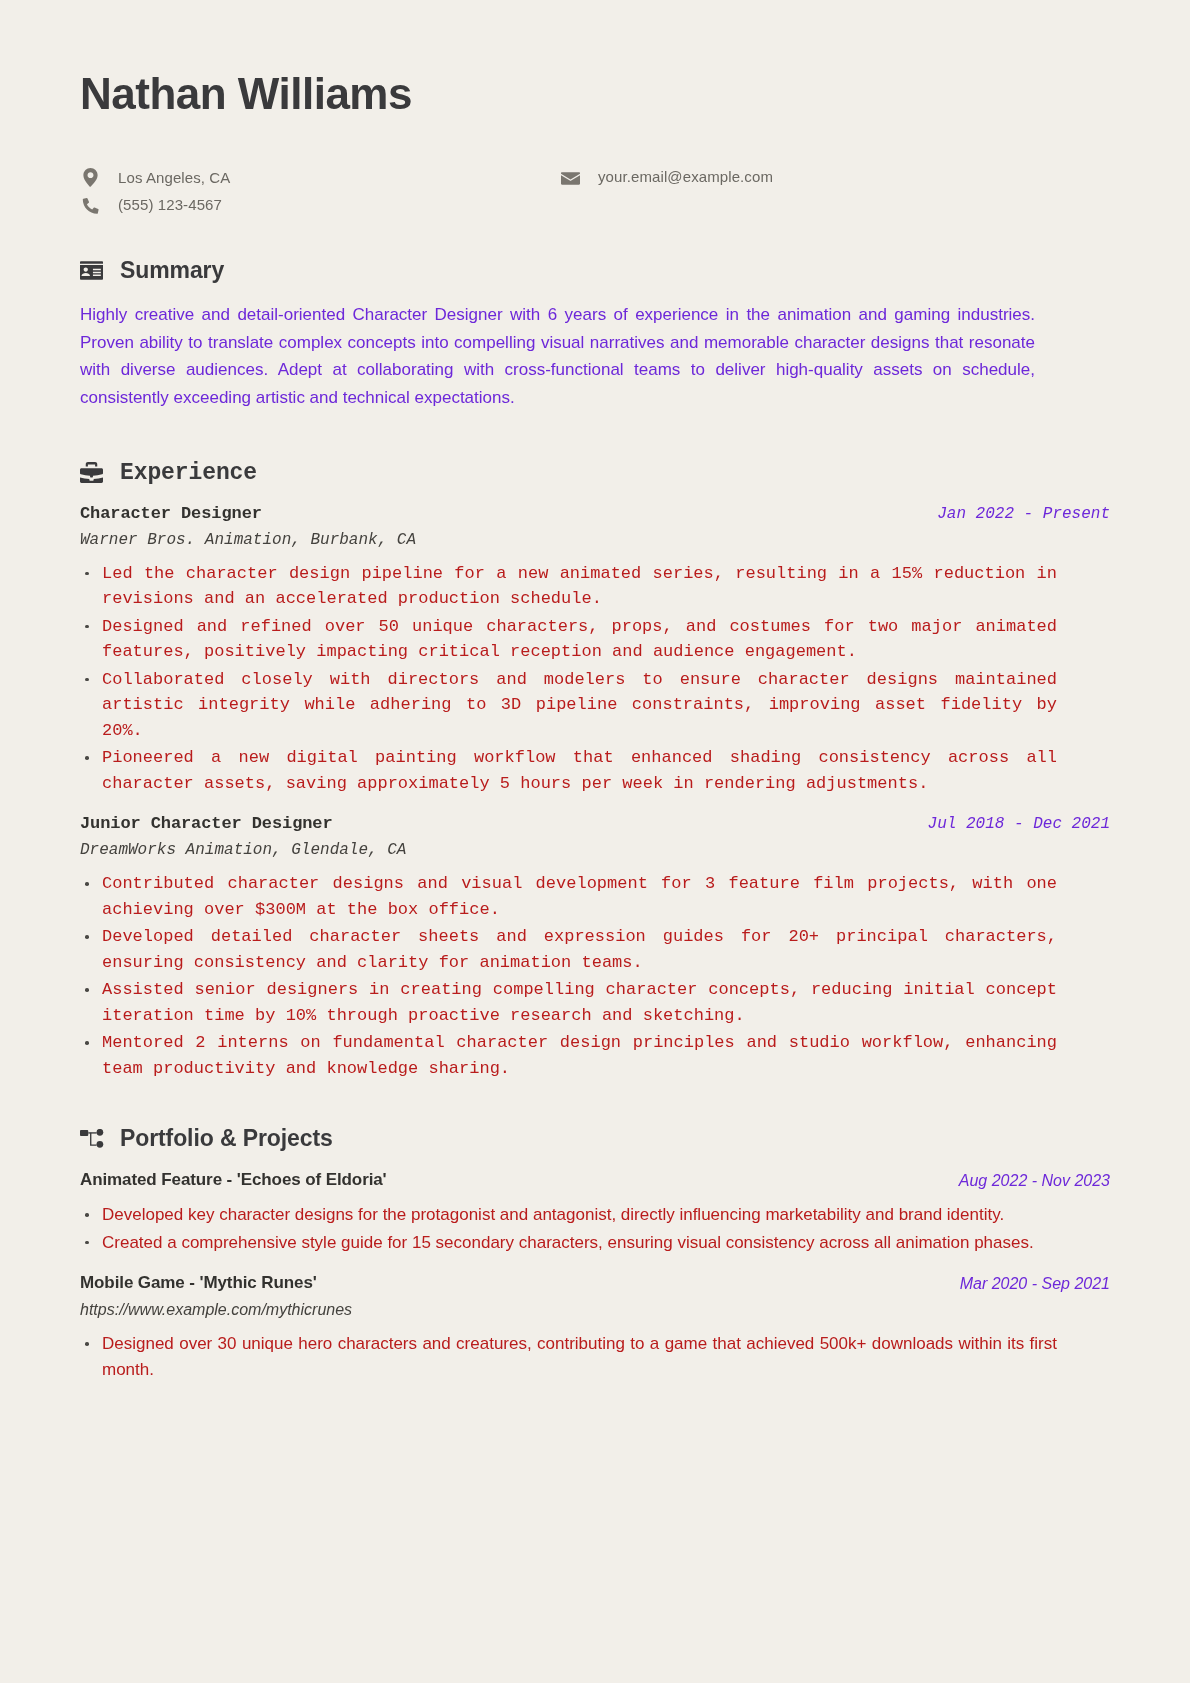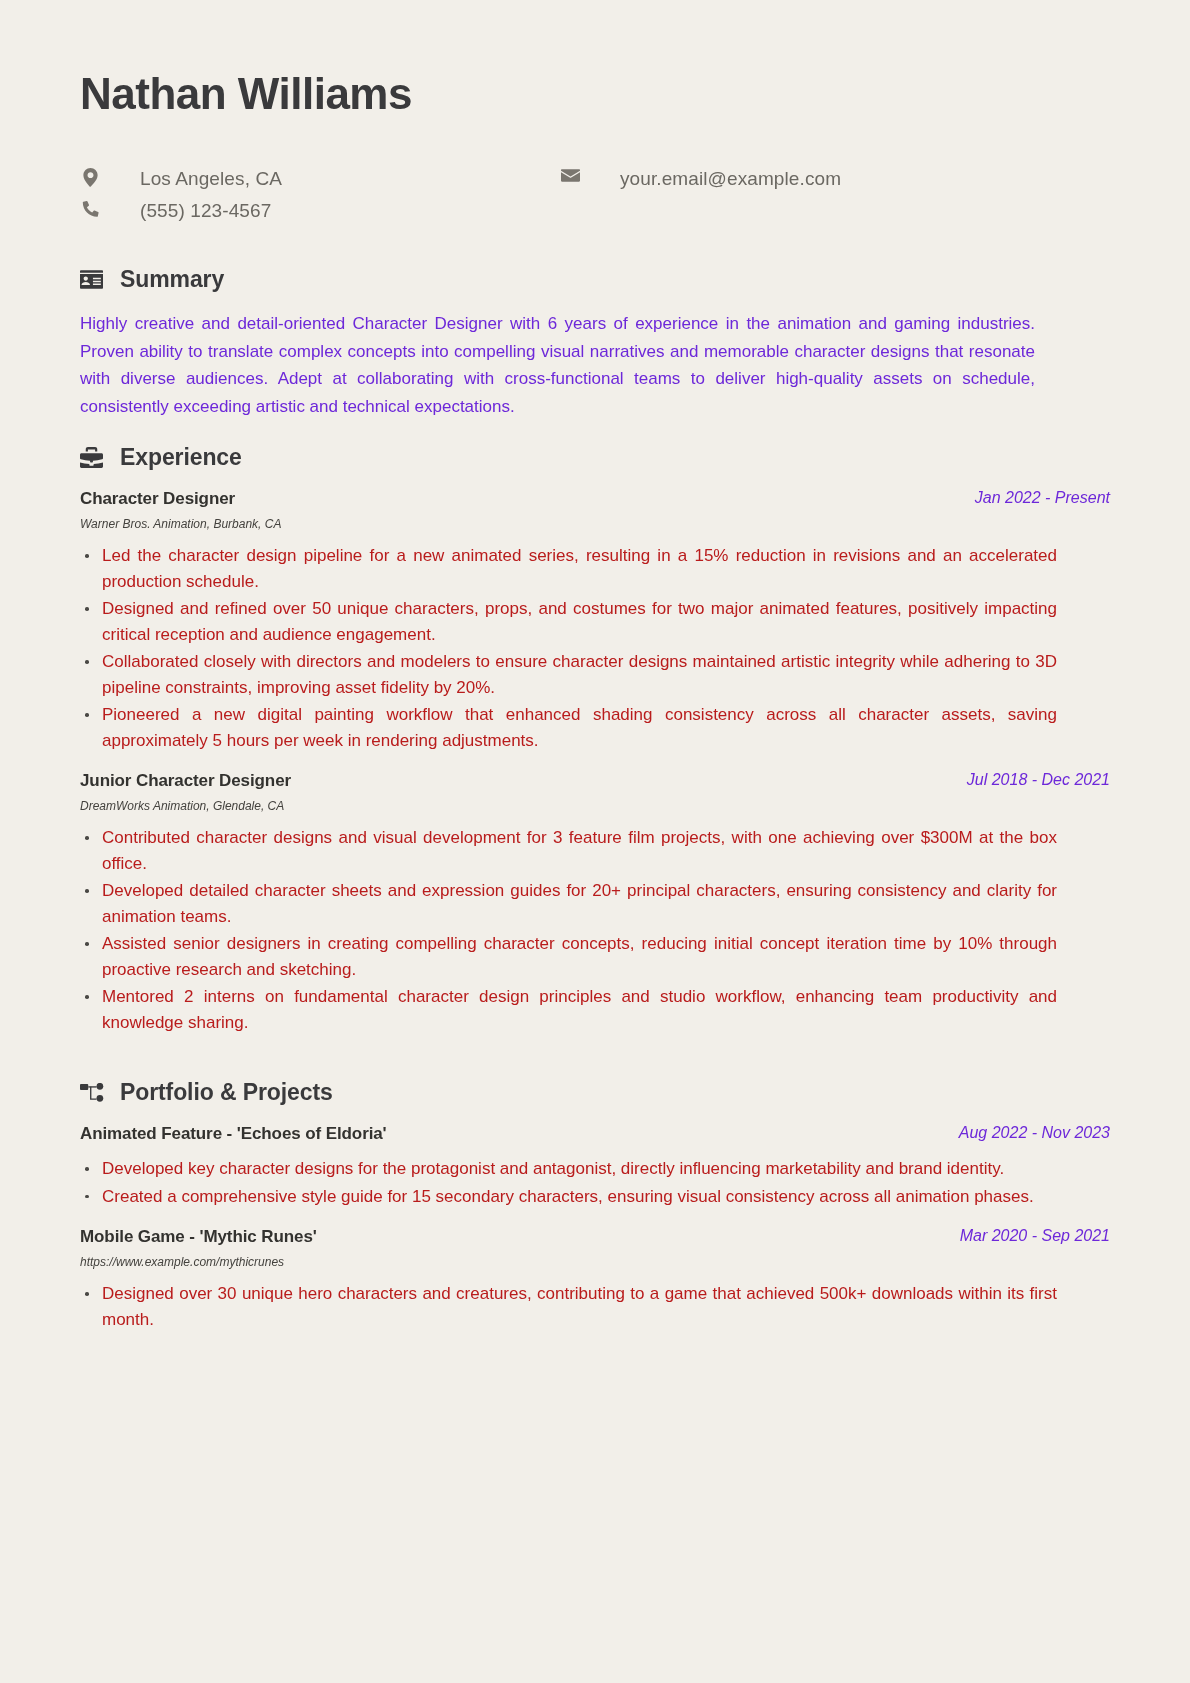--- a/index.html
+++ b/index.html
@@ -42,26 +42,25 @@
   .contact-col-left {
     width: 470px;
     flex: 0 0 470px;
   }
   .contact-col-right {
     flex: 1 1 auto;
     padding-left: 10px;
   }
   .contact-row {
     display: flex;
-    align-items: flex-start;
+    align-items: flex-end;
     margin-bottom: 9px;
-    font-size: 19px;
+    font-size: 15px;
     color: #6b6862;
     letter-spacing: 0.1px;
-    gap: 22px;
   }
   .contact-icon {
     width: 20px;
     flex: 0 0 20px;
     display: flex;
     align-items: center;
     justify-content: center;
     margin-right: 18px;
   }
   .contact-icon svg { display: block; }
@@ -104,38 +103,38 @@
 
   .entry {
     margin-top: 18px;
   }
   .entry:first-of-type {
     margin-top: 6px;
   }
   .entry-top {
     display: flex;
     justify-content: space-between;
-    align-items: flex-start;
+    align-items: flex-end;
     gap: 8px;
   }
   .entry-title {
     font-size: 17px;
     font-weight: bold;
     color: #33322f;
     letter-spacing: -0.1px;
   }
   .entry-date {
     font-size: 16px;
     font-style: italic;
     color: #6d28d9;
     white-space: nowrap;
     padding-left: 20px;
   }
   .entry-sub {
-    font-size: 12px;
+    font-size: 16px;
     font-style: italic;
     color: #44423e;
     margin-top: 8px;
   }
 
   ul.bullets {
     list-style: none;
     margin: 12px 0 0 0;
     padding: 0;
   }
@@ -154,21 +153,21 @@
     content: "";
     position: absolute;
     left: 5px;
     top: 11px;
     width: 3.5px;
     height: 3.5px;
     border-radius: 50%;
     background: #4a4845;
   }
 
-  .exp-section { margin-top: 24px; }
+  .exp-section { margin-top: 48px; font-family: Liberation Mono, monospace; }
   .portfolio-section { margin-top: 44px; }
   .portfolio-section .entry:first-of-type { margin-top: 10px; }
 </style>
 </head>
 <body>
 
 <div class="page">
 
   <h1 class="name">Nathan Williams</h1>
 

